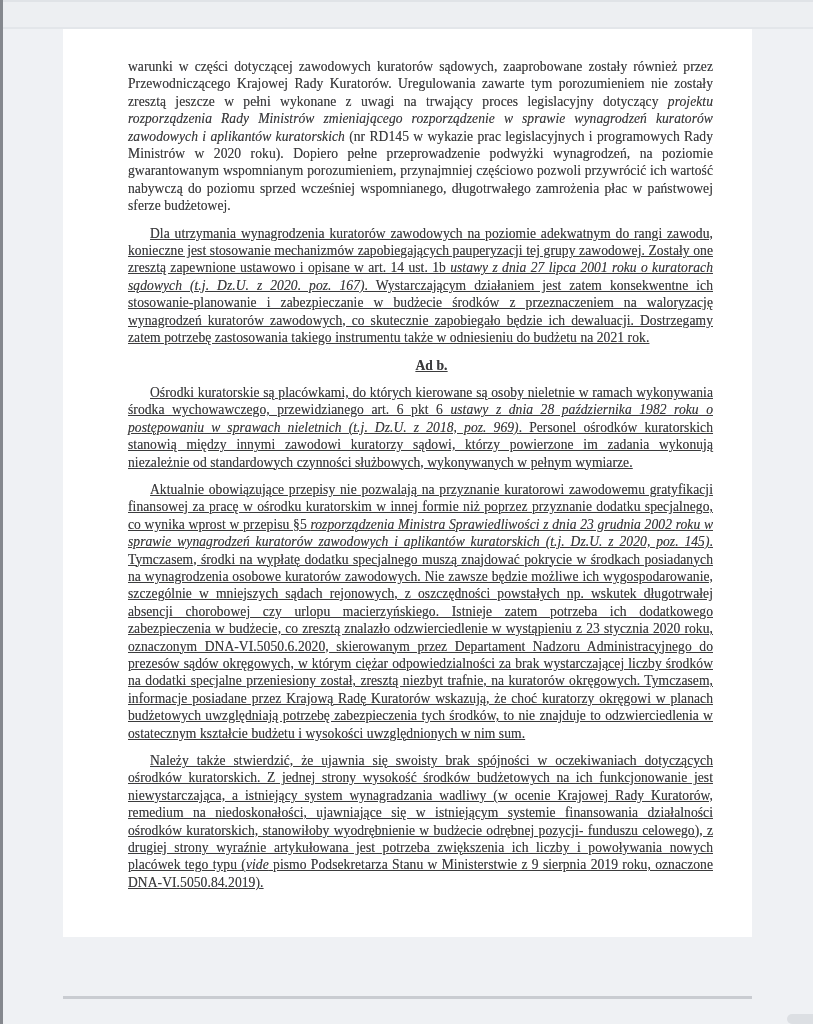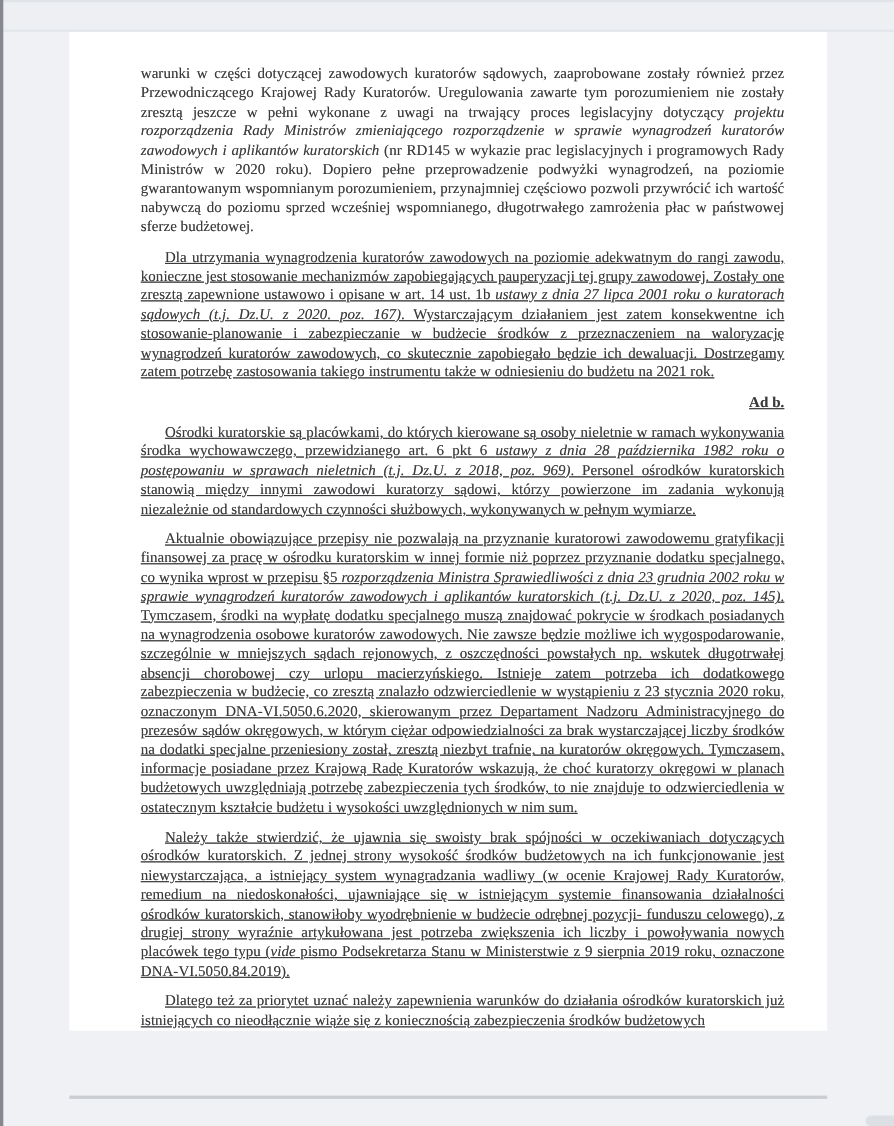--- a/index.html
+++ b/index.html
@@ -62,36 +62,35 @@
     margin: 0 0 10px 0;
     font-size: 13.6px;
     line-height: 17.4px;
     text-align: justify;
     color: #3b3b3d;
     letter-spacing: 0.05px;
     text-shadow: 0 0 0.3px rgba(59,59,61,0.55);
     hyphens: none;
   }
   .content p.indent { text-indent: 22px; text-decoration: underline; }
-  .content p.heading { text-align: right; }
+  .content p.heading { text-align: center; }
   .seg-italic { font-style: italic; }
   .seg-bold { font-weight: bold; }
 </style>
 </head>
 <body>
 
 <div class="left-edge-line"></div>
 <div class="top-band"></div>
 
 <div class="page">
   <div class="content">
       <p class="paragraph"><span class="seg-normal">warunki w części dotyczącej zawodowych kuratorów sądowych, zaaprobowane zostały również przez Przewodniczącego Krajowej Rady Kuratorów. Uregulowania zawarte tym porozumieniem nie zostały zresztą jeszcze w pełni wykonane z uwagi na trwający proces legislacyjny dotyczący </span><span class="seg-italic">projektu rozporządzenia Rady Ministrów zmieniającego rozporządzenie w sprawie wynagrodzeń kuratorów zawodowych i aplikantów kuratorskich</span><span class="seg-normal"> (nr RD145 w wykazie prac legislacyjnych i programowych Rady Ministrów w 2020 roku). Dopiero pełne przeprowadzenie podwyżki wynagrodzeń, na poziomie gwarantowanym wspomnianym porozumieniem, przynajmniej częściowo pozwoli przywrócić ich wartość nabywczą do poziomu sprzed wcześniej wspomnianego, długotrwałego zamrożenia płac w państwowej sferze budżetowej.</span></p>
       <p class="paragraph indent"><span class="seg-normal">Dla utrzymania wynagrodzenia kuratorów zawodowych na poziomie adekwatnym do rangi zawodu, konieczne jest stosowanie mechanizmów zapobiegających pauperyzacji tej grupy zawodowej. Zostały one zresztą zapewnione ustawowo i opisane w art. 14 ust. 1b </span><span class="seg-italic">ustawy z dnia 27 lipca 2001 roku o kuratorach sądowych (t.j. Dz.U. z 2020. poz. 167)</span><span class="seg-normal">. Wystarczającym działaniem jest zatem konsekwentne ich stosowanie-planowanie i zabezpieczanie w budżecie środków z przeznaczeniem na waloryzację wynagrodzeń kuratorów zawodowych, co skutecznie zapobiegało będzie ich dewaluacji. Dostrzegamy zatem potrzebę zastosowania takiego instrumentu także w odniesieniu do budżetu na 2021 rok.</span></p>
       <p class="heading indent"><span class="seg-bold">Ad b.</span></p>
       <p class="paragraph indent"><span class="seg-normal">Ośrodki kuratorskie są placówkami, do których kierowane są osoby nieletnie w ramach wykonywania środka wychowawczego, przewidzianego art. 6 pkt 6 </span><span class="seg-italic">ustawy z dnia 28 października 1982 roku o postępowaniu w sprawach nieletnich (t.j. Dz.U. z 2018, poz. 969)</span><span class="seg-normal">. Personel ośrodków kuratorskich stanowią między innymi zawodowi kuratorzy sądowi, którzy powierzone im zadania wykonują niezależnie od standardowych czynności służbowych, wykonywanych w pełnym wymiarze.</span></p>
       <p class="paragraph indent"><span class="seg-normal">Aktualnie obowiązujące przepisy nie pozwalają na przyznanie kuratorowi zawodowemu gratyfikacji finansowej za pracę w ośrodku kuratorskim w innej formie niż poprzez przyznanie dodatku specjalnego, co wynika wprost w przepisu §5 </span><span class="seg-italic">rozporządzenia Ministra Sprawiedliwości z dnia 23 grudnia 2002 roku w sprawie wynagrodzeń kuratorów zawodowych i aplikantów kuratorskich (t.j. Dz.U. z 2020, poz. 145)</span><span class="seg-normal">. Tymczasem, środki na wypłatę dodatku specjalnego muszą znajdować pokrycie w środkach posiadanych na wynagrodzenia osobowe kuratorów zawodowych. Nie zawsze będzie możliwe ich wygospodarowanie, szczególnie w mniejszych sądach rejonowych, z oszczędności powstałych np. wskutek długotrwałej absencji chorobowej czy urlopu macierzyńskiego. Istnieje zatem potrzeba ich dodatkowego zabezpieczenia w budżecie, co zresztą znalazło odzwierciedlenie w wystąpieniu z 23 stycznia 2020 roku, oznaczonym DNA-VI.5050.6.2020, skierowanym przez Departament Nadzoru Administracyjnego do prezesów sądów okręgowych, w którym ciężar odpowiedzialności za brak wystarczającej liczby środków na dodatki specjalne przeniesiony został, zresztą niezbyt trafnie, na kuratorów okręgowych. Tymczasem, informacje posiadane przez Krajową Radę Kuratorów wskazują, że choć kuratorzy okręgowi w planach budżetowych uwzględniają potrzebę zabezpieczenia tych środków, to nie znajduje to odzwierciedlenia w ostatecznym kształcie budżetu i wysokości uwzględnionych w nim sum.</span></p>
       <p class="paragraph indent"><span class="seg-normal">Należy także stwierdzić, że ujawnia się swoisty brak spójności w oczekiwaniach dotyczących ośrodków kuratorskich. Z jednej strony wysokość środków budżetowych na ich funkcjonowanie jest niewystarczająca, a istniejący system wynagradzania wadliwy (w ocenie Krajowej Rady Kuratorów, remedium na niedoskonałości, ujawniające się w istniejącym systemie finansowania działalności ośrodków kuratorskich, stanowiłoby wyodrębnienie w budżecie odrębnej pozycji- funduszu celowego), z drugiej strony wyraźnie artykułowana jest potrzeba zwiększenia ich liczby i powoływania nowych placówek tego typu (</span><span class="seg-italic">vide</span><span class="seg-normal"> pismo Podsekretarza Stanu w Ministerstwie z 9 sierpnia 2019 roku, oznaczone DNA-VI.5050.84.2019).</span></p>
-      <p class="paragraph indent"><span class="seg-normal">Dlatego też za priorytet uznać należy zapewnienia warunków do działania ośrodków kuratorskich już istniejących co nieodłącznie wiąże się z koniecznością zabezpieczenia środków budżetowych</span></p>
     </div>
 </div>
 
 <div class="bottom-seam"></div>
 <div class="corner-smudge"></div>
 
 </body></html>

